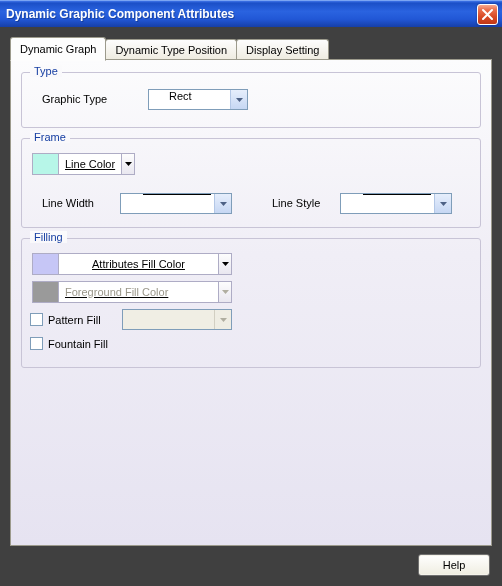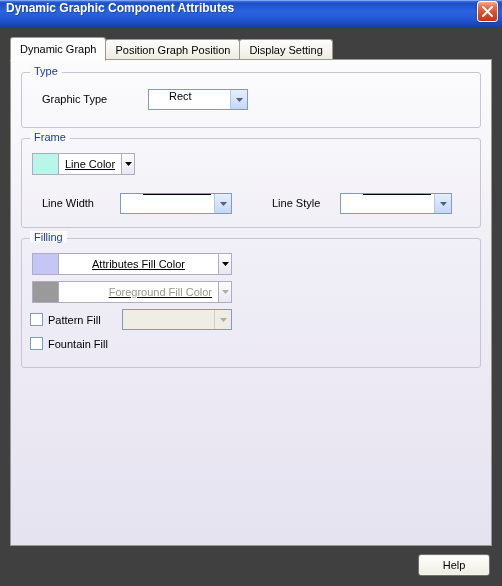--- a/index.html
+++ b/index.html
@@ -3,21 +3,21 @@
 <meta charset="utf-8">
 <style>
   * { box-sizing: border-box; font-family: Tahoma, "MS Sans Serif", sans-serif; font-size: 11px; }
   html, body { margin: 0; padding: 0; }
   body { background: #ece9d8; width: 502px; height: 586px; overflow: hidden; }
 
   
   .titlebar {
     height: 27px;
     background: linear-gradient(to bottom, #3f74e8 0%, #1b4fc7 8%, #2a63e0 40%, #2157d6 70%, #163fa8 100%);
-    display: flex; align-items: flex-start; justify-content: space-between;
+    display: flex; align-items: center; justify-content: space-between;
     border-top: 1px solid #7aa4f3;
     padding: 0 4px 0 6px;
   }
   .titlebar .title { color: #fff; font-weight: bold; font-size: 12px; text-shadow: 1px 1px 0 rgba(0,0,0,.25); }
   .close-btn {
     width: 21px; height: 21px; border-radius: 3px;
     background: linear-gradient(to bottom, #f7a98f 0%, #e9704e 25%, #d94c28 60%, #c13716 100%);
     border: 1px solid #fff; position: relative;
     box-shadow: 0 0 2px rgba(0,0,0,.4);
   }
@@ -116,21 +116,21 @@
     <svg width="15" height="15">
       <path d="M3 3 L12 12 M12 3 L3 12" stroke="#fff" stroke-width="2" stroke-linecap="round"></path>
     </svg>
   </div>
 </div>
 
 <div class="client">
 
   <div class="tabstrip">
     <div class="tab active"><span>Dynamic Graph</span></div>
-    <div class="tab"><span>Position Graph Position</span></div>
+    <div class="tab"><span>Dynamic Type Position</span></div>
     <div class="tab"><span>Display Setting</span></div>
   </div>
 
   <div class="tabpage">
 
     <div class="groupbox g-type">
       <span class="legend">Type</span>
       <span class="lbl" style="left:20px; top:20px;">Graphic Type</span>
       <div class="combo" style="left:126px; top:16px; width:100px;">
         <span>Rect</span>
@@ -184,21 +184,21 @@
         <span class="txt" style="flex:1; text-align:center;">Attributes Fill Color</span>
         <span class="mini-arrow">
           <svg width="7" height="4">
               <path d="M0 0 L7 0 L3.5 4 Z" fill="#000"></path>
             </svg>
         </span>
       </div>
 
       <div class="colorctl disabled" style="left:10px; top:42px; width:200px;">
         <span class="swatch" style="background:#9a9a9a"></span>
-        <span class="txt" style="flex:1; text-align:right;">Foreground Fill Color</span>
+        <span class="txt" style="flex:1; text-align:left;">Foreground Fill Color</span>
         <span class="mini-arrow">
           <svg width="7" height="4">
               <path d="M0 0 L7 0 L3.5 4 Z" fill="#b0aea0"></path>
             </svg>
         </span>
       </div>
 
       <div class="checkbox" style="left:8px; top:74px;">
         <span class="box"></span>
         <span class="label">Pattern Fill</span>

